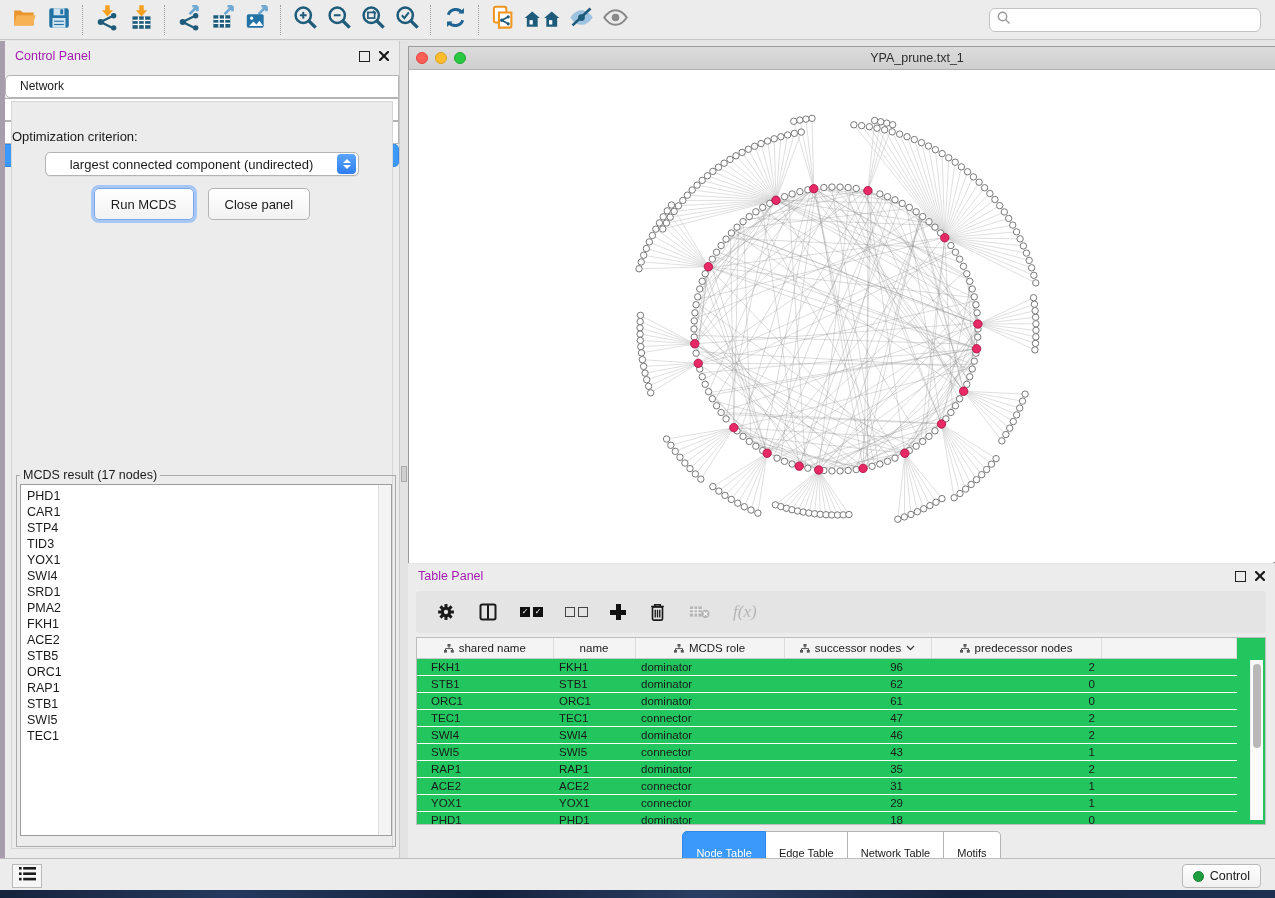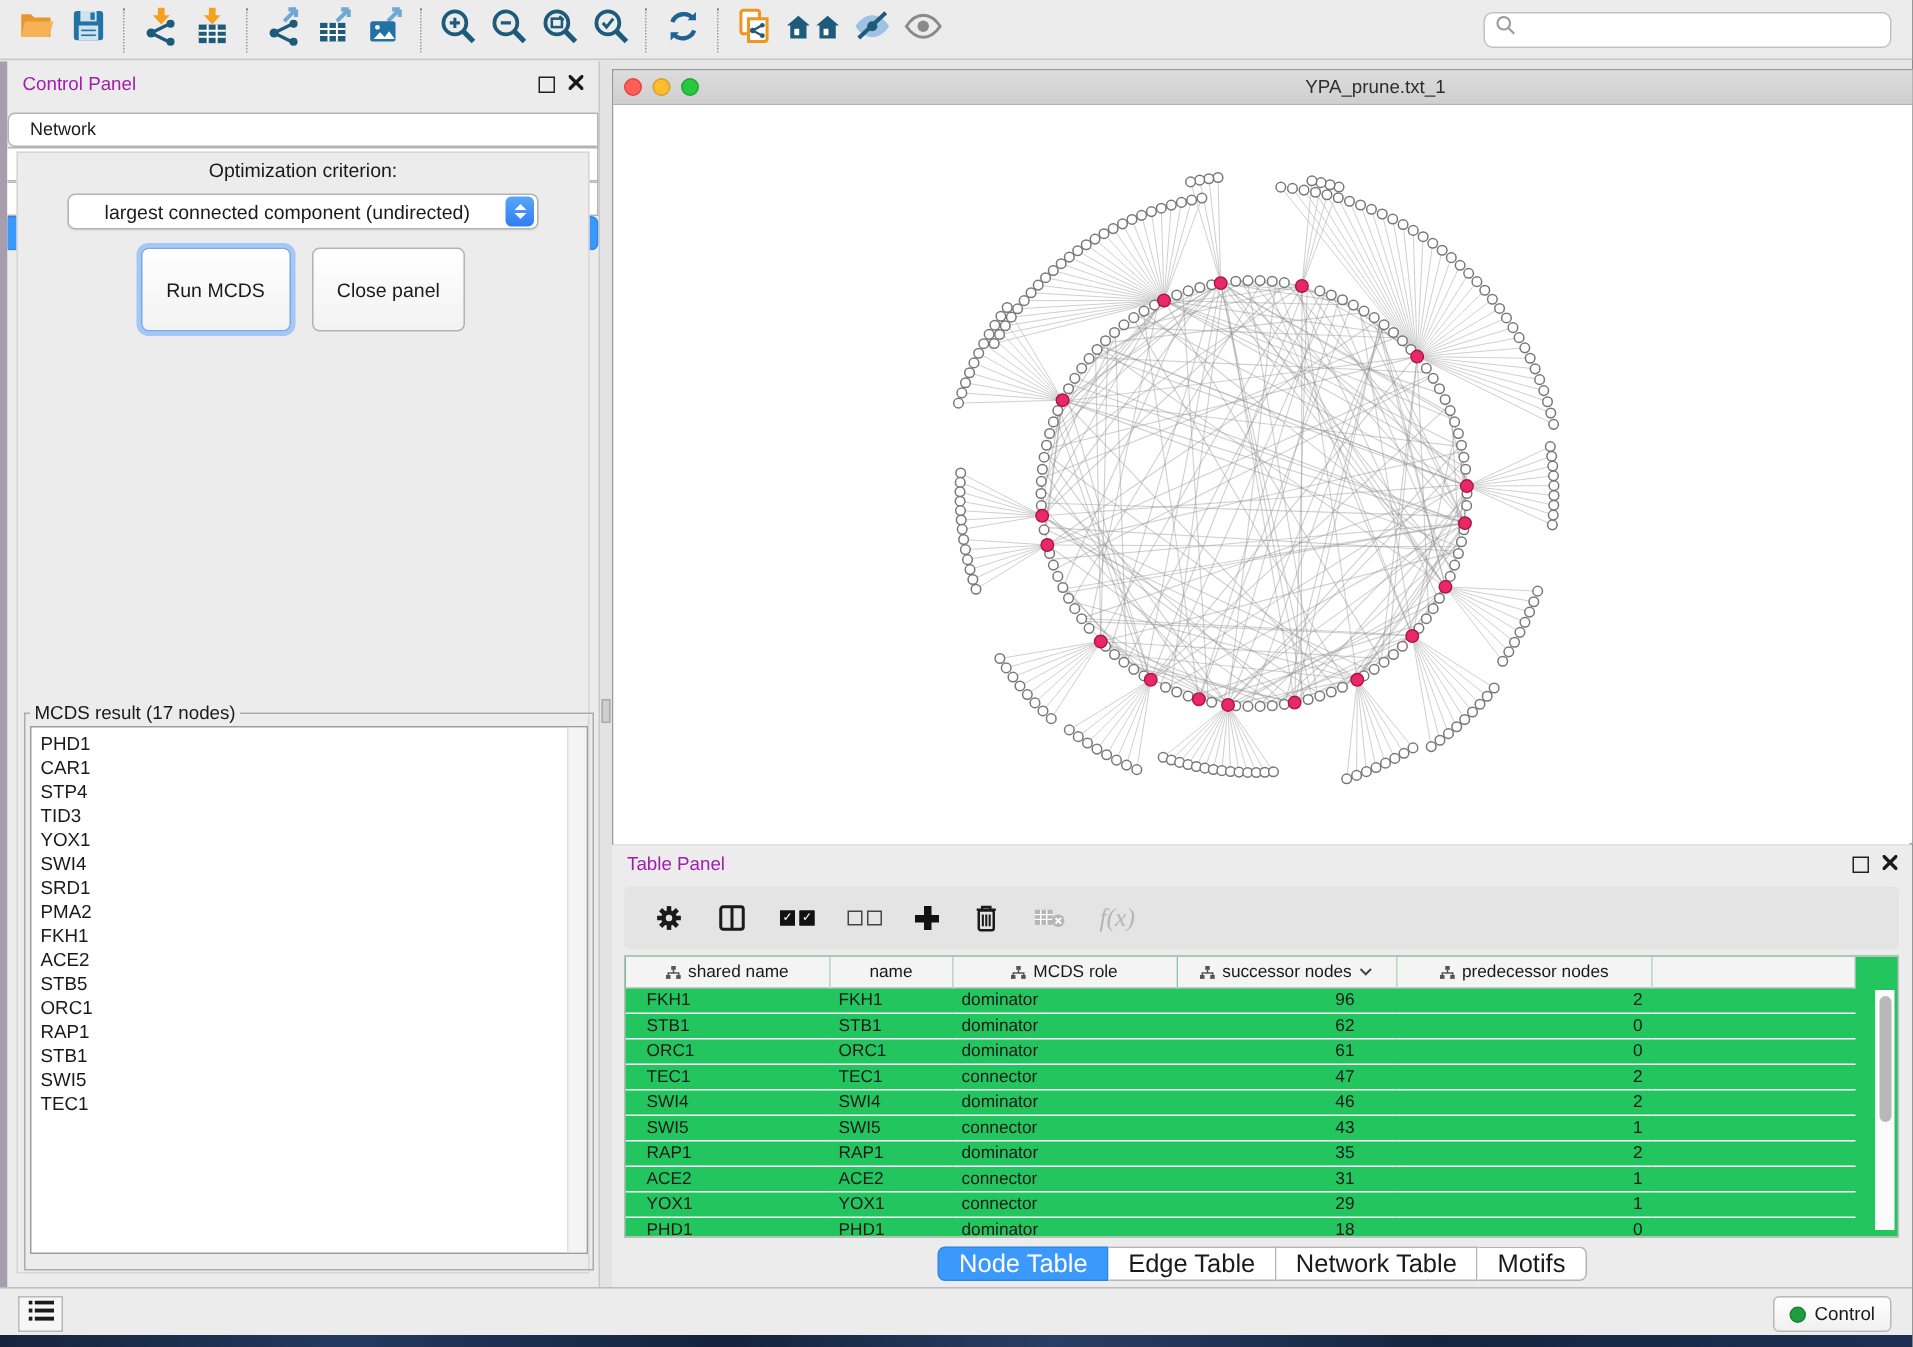--- a/index.html
+++ b/index.html
@@ -22,30 +22,30 @@
   .panel-header{height:26px;display:flex;align-items:center;padding:2px 10px 0 10px;}
   .panel-title{font-size:12.5px;color:#a21caf;}
   .panel-btns{margin-left:auto;display:flex;align-items:center;gap:9px;}
   .float-btn{width:9px;height:9px;border:1.5px solid #222;background:transparent;display:inline-block;}
   .cp-tabs{display:flex;justify-content:center;margin-top:6px;flex-direction:column;}
   .cp-tab{height:21px;line-height:21px;padding:0 14px;font-size:12px;background:#fff;border:1px solid #b4b4b4;border-left:none;cursor:default;}
   .cp-tab:first-child{border-left:1px solid #b4b4b4;border-radius:5px 0 0 5px;}
   .cp-tab:last-child{border-radius:0 5px 5px 0;}
   .cp-tab.active{background:#3b99fc;border-color:#2f86e8;color:#fff;}
   #cp-content{position:absolute;left:6px;top:60px;width:382px;height:748px;border:1px solid #d6d6d6;background:#ececec;box-sizing:border-box;}
-  #opt-label{text-align:center;font-size:13px;margin-top:4px;}
+  #opt-label{text-align:left;font-size:13px;margin-top:27px;}
   #opt-dropdown{margin:8px auto 0 auto;width:314px;height:24px;background:#fff;border:1px solid #b3b3b3;
      border-radius:5px;display:flex;align-items:center;box-sizing:border-box;box-shadow:0 1px 1px rgba(0,0,0,.06);}
   #opt-dropdown .dd-text{flex:1;text-align:center;font-size:13px;}
   .dd-stepper{width:19px;height:20px;margin-right:2px;border-radius:4px;background:linear-gradient(#5aa5fb,#2f7ef0);
      display:flex;flex-direction:column;align-items:center;justify-content:center;gap:2px;}
   .dd-up{width:0;height:0;border-left:4px solid transparent;border-right:4px solid transparent;border-bottom:4px solid #fff;}
   .dd-down{width:0;height:0;border-left:4px solid transparent;border-right:4px solid transparent;border-top:4px solid #fff;}
   #cp-buttons{display:flex;justify-content:center;gap:14px;margin-top:12px;}
-  .mac-btn{height:22px;padding:16px 16px;background:linear-gradient(#ffffff,#f2f2f2);border:1px solid #b3b3b3;
+  .mac-btn{height:22px;padding:4px 16px;background:linear-gradient(#ffffff,#f2f2f2);border:1px solid #b3b3b3;
      border-radius:5px;font-size:13px;display:flex;align-items:center;}
   .mac-btn.focused{box-shadow:0 0 0 3px rgba(110,170,255,.55);border-color:#7aa8e8;}
   #mcds-fieldset{position:absolute;left:4px;top:366px;width:372px;height:372px;border:1px solid #ababab;margin:0;padding:2px 3px 3px 3px;}
   #mcds-fieldset legend{font-size:12.5px;padding:0 3px;}
   #mcds-listbox{position:relative;width:100%;height:352px;background:#fff;border:1px solid #9d9d9d;box-sizing:border-box;overflow:hidden;}
   #mcds-list{list-style:none;margin:0;padding:3px 0 0 6px;font-size:12.5px;line-height:16px;}
   #mcds-scroll{position:absolute;right:0;top:0;width:12px;height:100%;background:#f4f4f4;border-left:1px solid #e0e0e0;}
   
   #v-splitter{position:absolute;left:400px;top:41px;width:8px;height:817px;background:#e3e3e3;}
   #v-grip{position:absolute;left:1px;top:425px;width:6px;height:16px;background:#cfcfcf;border:1px solid #aaa;box-sizing:border-box;}
@@ -77,21 +77,21 @@
   table#node-table{border-collapse:collapse;table-layout:fixed;width:820px;font-size:11.5px;}
   #node-table th{height:20px;background:#f4f4f4;border-bottom:1px solid #c9c9c9;border-right:1px solid #dcdcdc;
      font-weight:normal;text-align:center;padding:0 4px;white-space:nowrap;overflow:hidden;}
   #node-table th .th-inner{display:flex;align-items:center;justify-content:center;gap:5px;}
   #node-table td{height:16px;padding:0 6px;white-space:nowrap;overflow:hidden;border-bottom:1px solid #fbfbfb;}
   td.c-text{text-align:left;}
   td.c-num{text-align:right;}
   #tbl-scroll{position:absolute;right:2px;top:22px;width:12px;height:160px;background:#fbfbfb;border-left:1px solid #eee;}
   #tbl-thumb{position:absolute;left:1.5px;top:4px;width:8px;height:84px;background:#b8b8b8;border-radius:4px;}
   #tp-tabs{position:absolute;left:0;top:267px;width:867px;display:flex;justify-content:center;}
-  .tp-tab{height:21px;line-height:21px;padding:0 13px;font-size:17px;background:#fff;border:1px solid #b4b4b4;border-left:none;}
+  .tp-tab{height:21px;line-height:21px;padding:11px 13px;font-size:11px;background:#fff;border:1px solid #b4b4b4;border-left:none;}
   .tp-tab:first-child{border-left:1px solid #b4b4b4;border-radius:5px 0 0 5px;}
   .tp-tab:last-child{border-radius:0 5px 5px 0;}
   .tp-tab.active{background:#3b99fc;border-color:#2f86e8;color:#fff;}
   
   #status-bar{position:absolute;left:0;top:858px;width:1275px;height:32px;background:#ececec;border-top:1px solid #bdbdbd;box-sizing:border-box;}
   #task-btn{position:absolute;left:12px;top:5px;width:28px;height:22px;background:#f6f6f6;border:1px solid #b9b9b9;
      display:flex;align-items:center;justify-content:center;}
   #memory-btn{position:absolute;right:14px;top:5px;height:22px;padding:0 10px;background:linear-gradient(#ffffff,#f0f0f0);
      border:1px solid #b9b9b9;border-radius:4px;display:flex;align-items:center;gap:6px;font-size:12.5px;}
   #memory-dot{width:11px;height:11px;border-radius:50%;background:#1f9d3f;border:1px solid #178231;box-sizing:border-box;}

